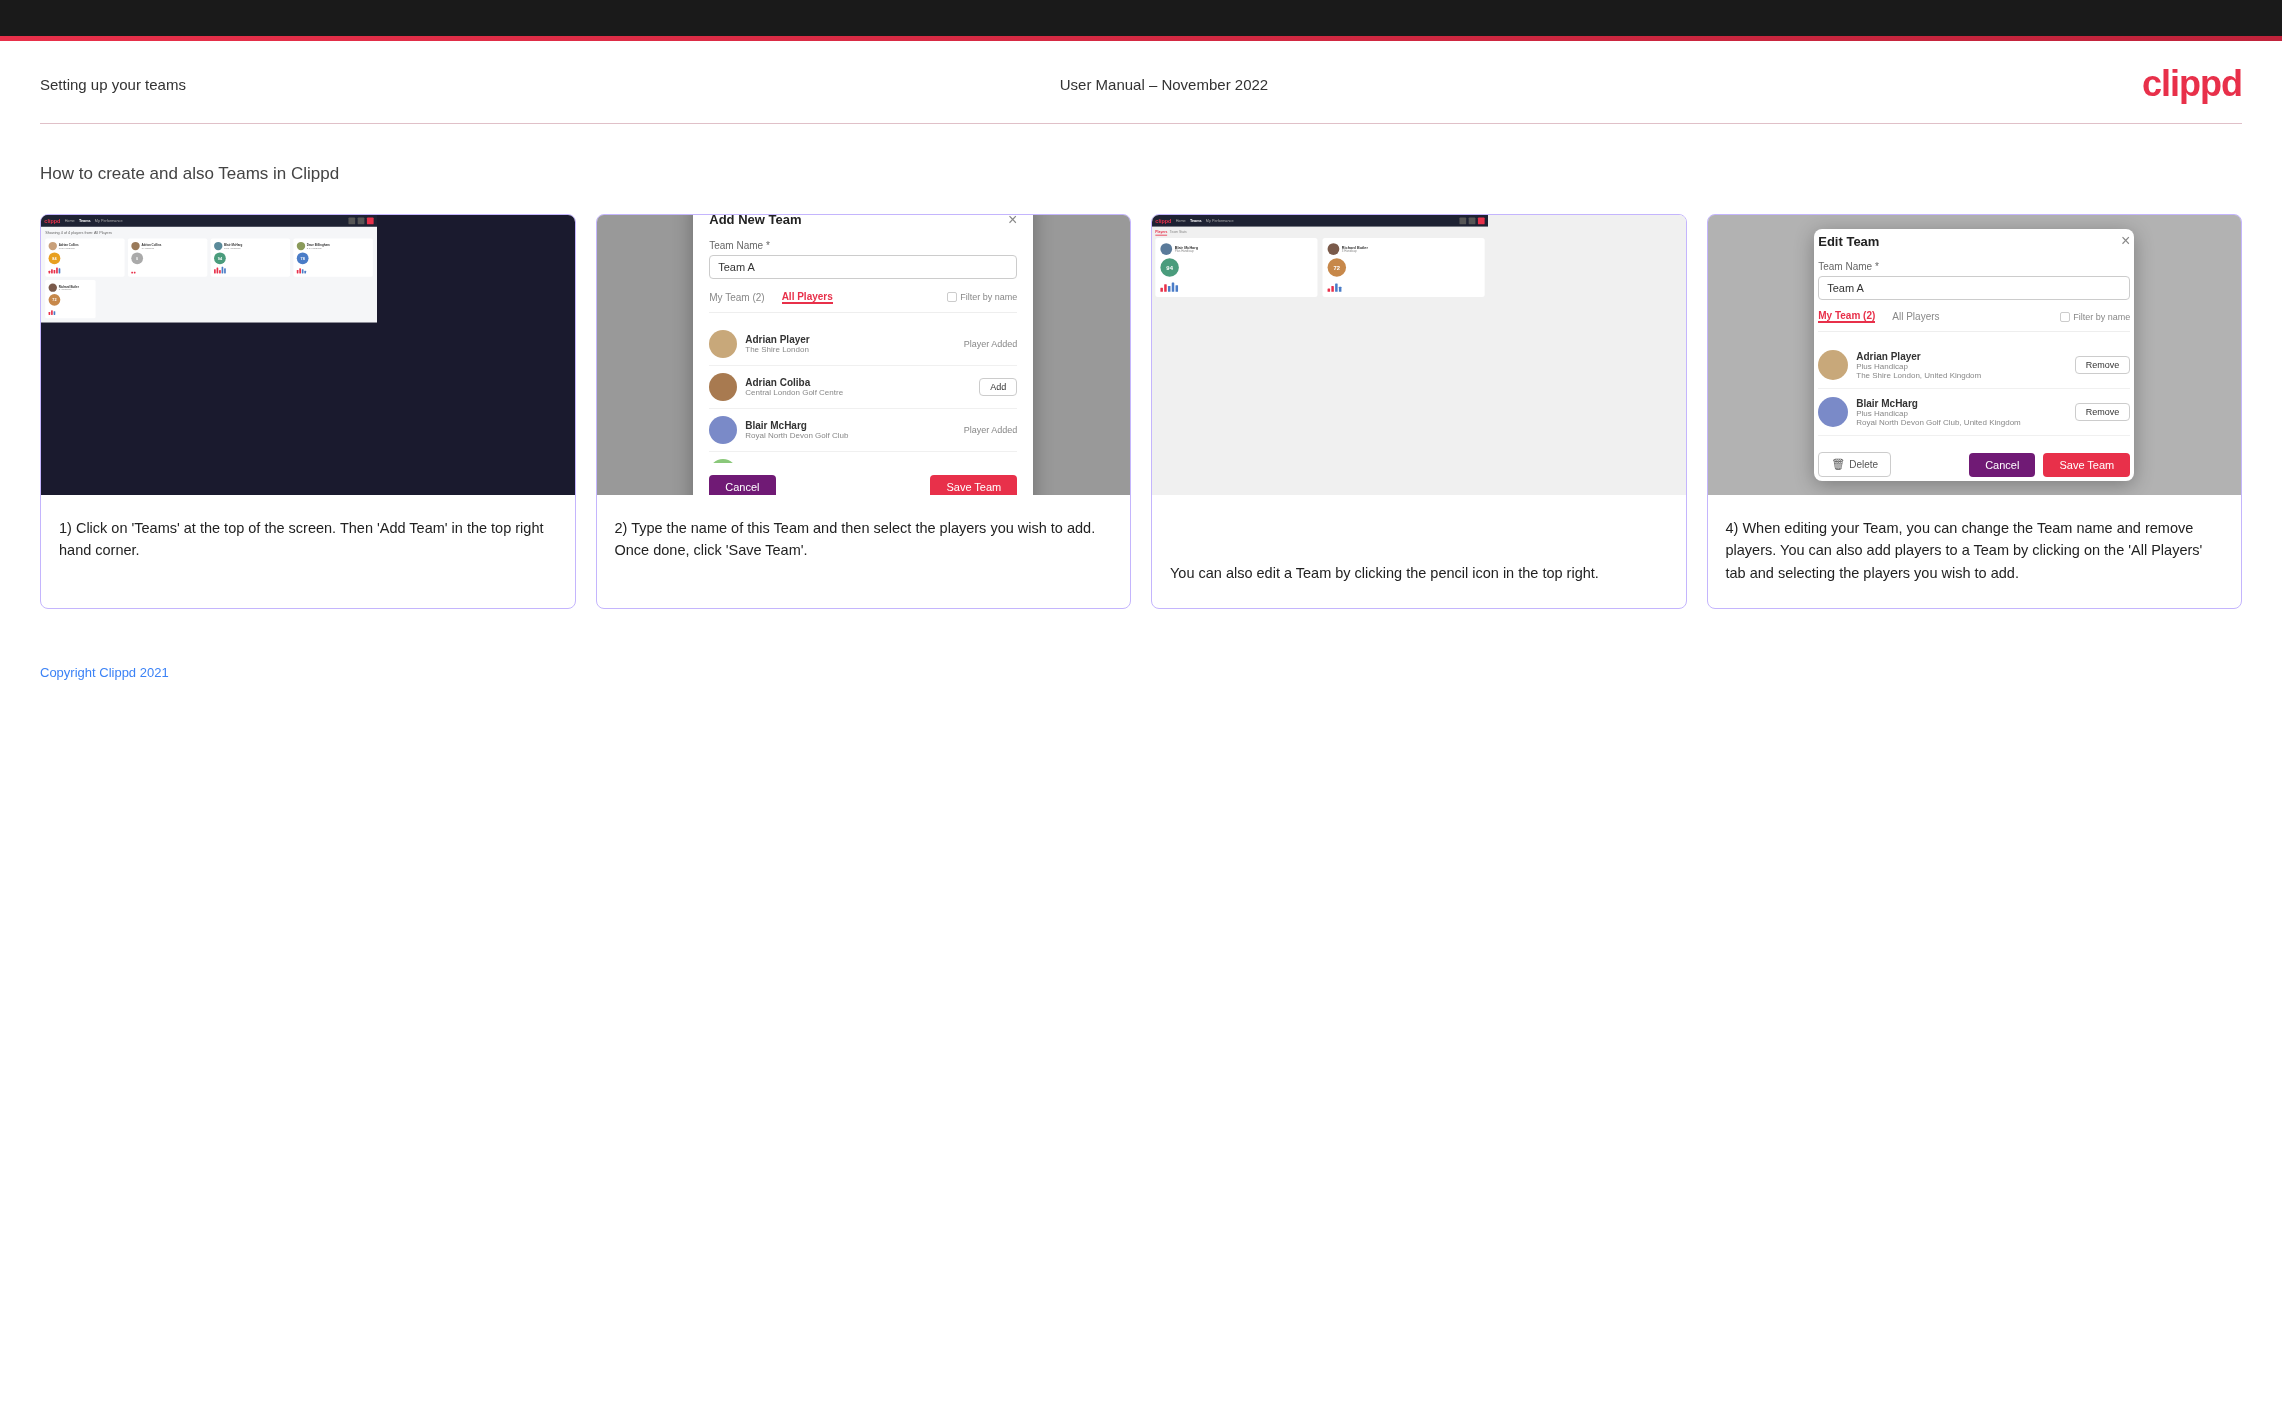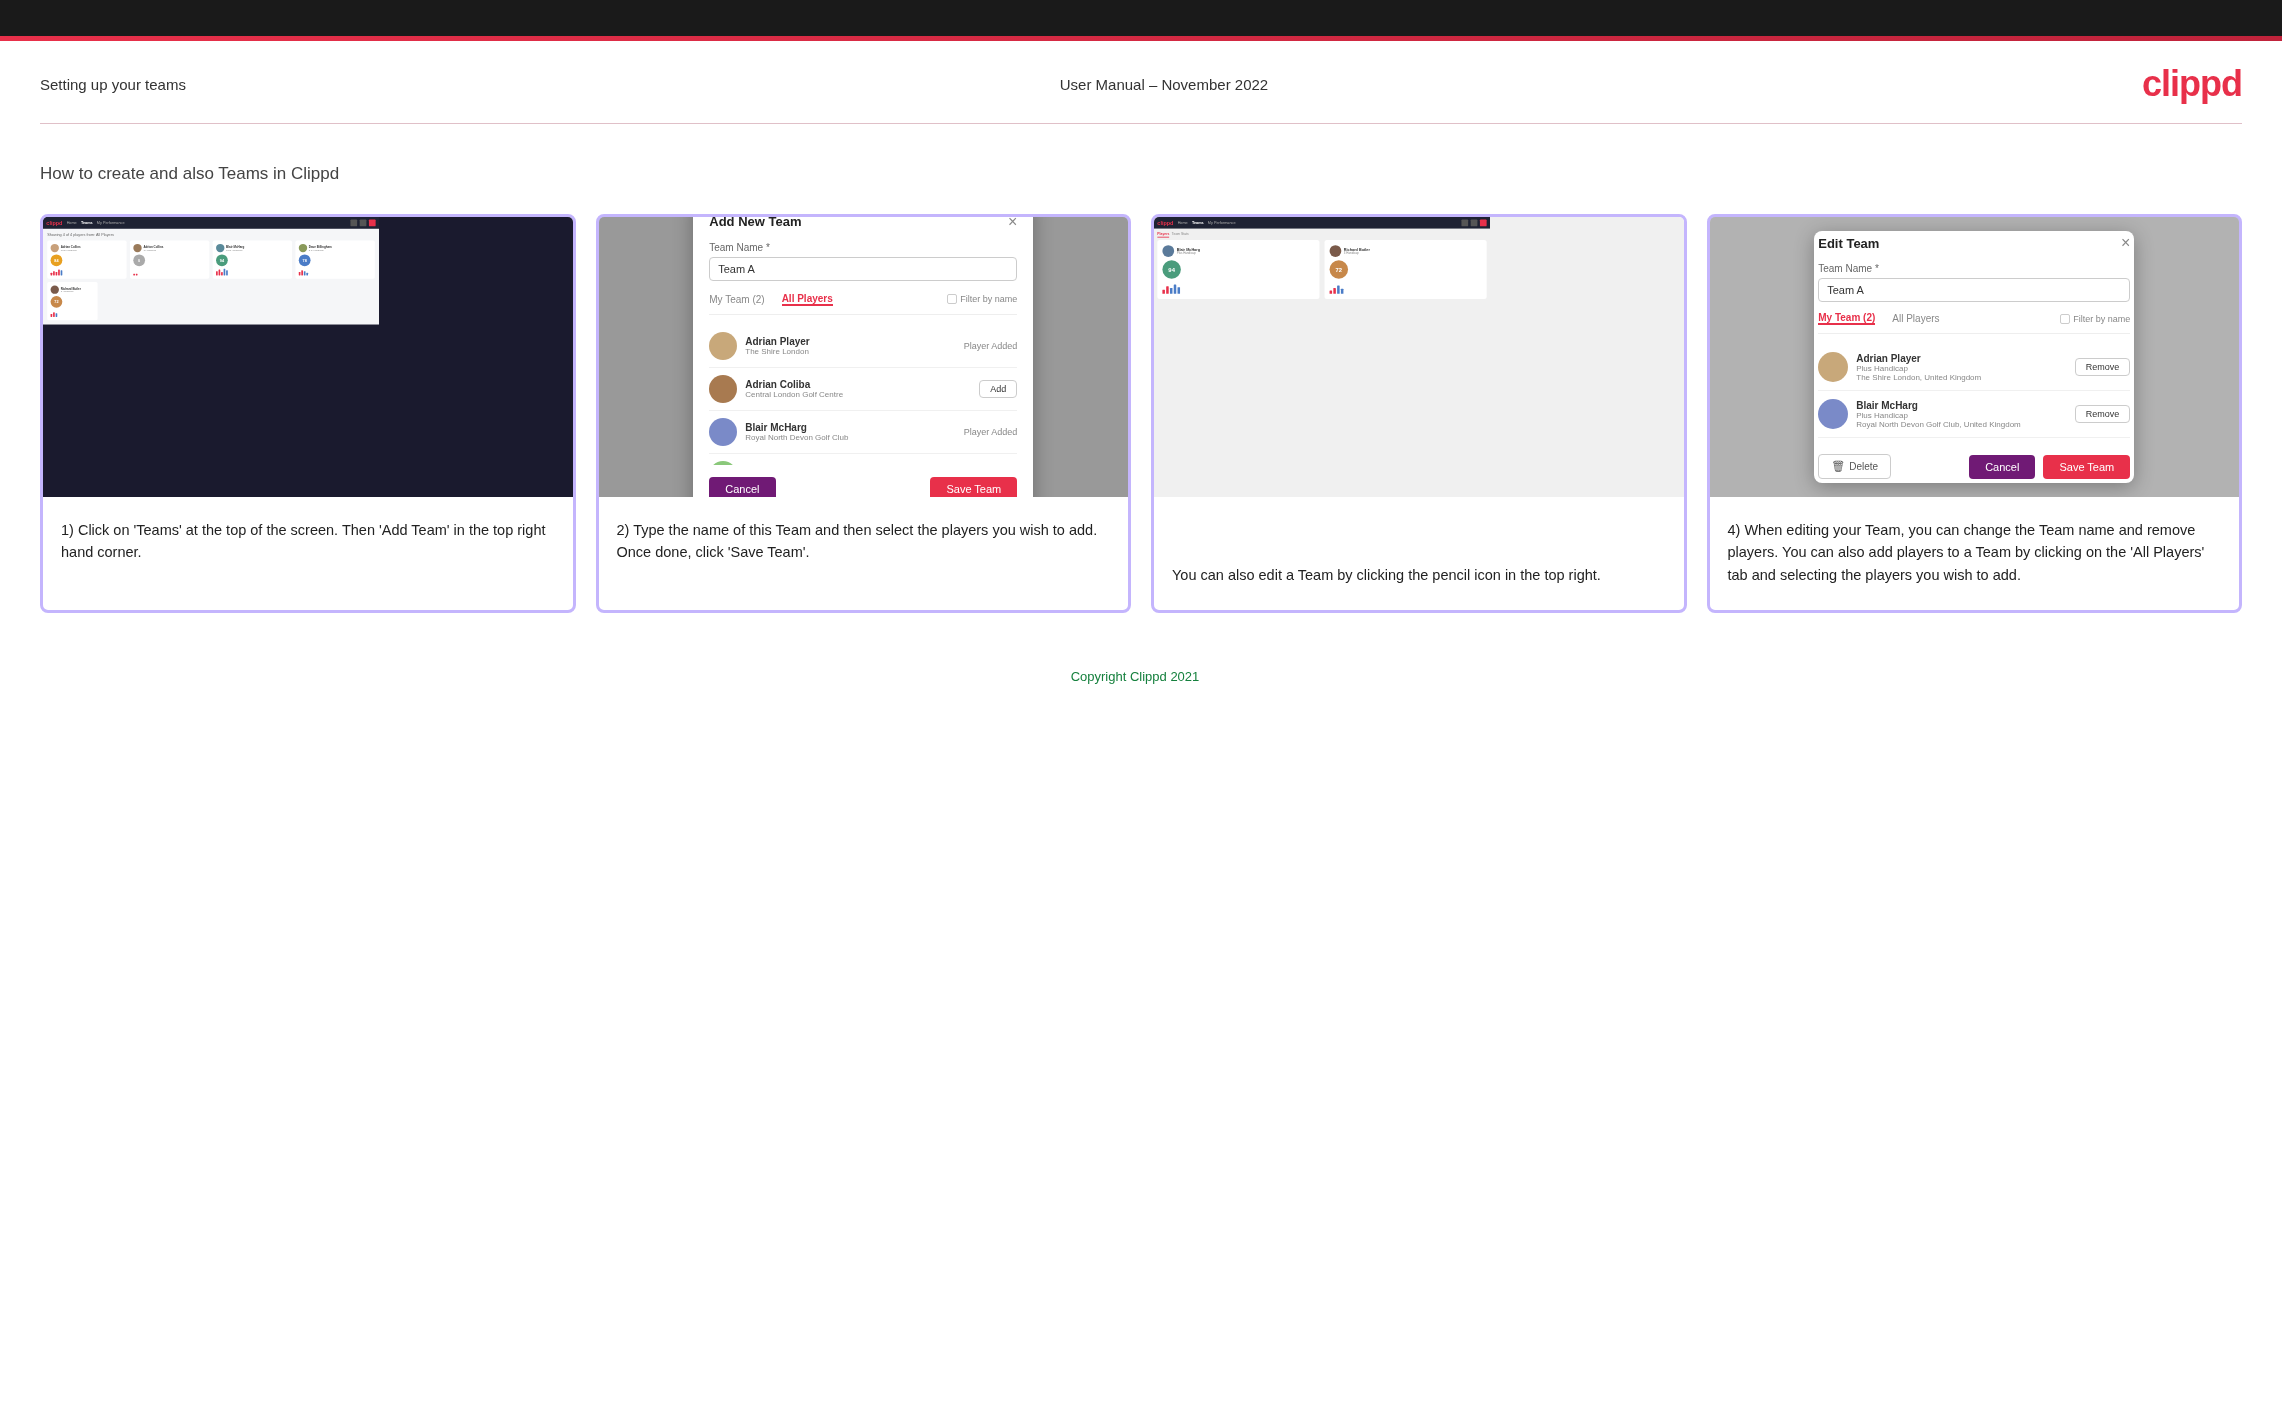--- a/index.html
+++ b/index.html
@@ -70,21 +70,21 @@
 
     
     .cards-container {
       display: flex;
       gap: 20px;
       padding: 0 40px 40px 40px;
     }
 
     .card {
       flex: 1;
-      border: 3px solid #c4b5fd;
+      border: 1px solid #c4b5fd;
       border-radius: 8px;
       overflow: hidden;
       display: flex;
       flex-direction: column;
     }
 
     .card-screenshot {
       background: #f0f0f0;
       position: relative;
       height: 280px;
@@ -96,22 +96,21 @@
       font-size: 14.5px;
       color: #222;
       line-height: 1.55;
       flex: 1;
     }
 
     
     .footer {
       padding: 16px 52px 24px 40px;
       font-size: 13px;
-      color: #15803d;
-      text-align: center;
+      color: #3b82f6;
     }
 
     
     .screenshot-1 {
       background: #1a1a2e;
     }
 
     
     .screenshot-2 {
       background: rgba(0,0,0,0.4);

